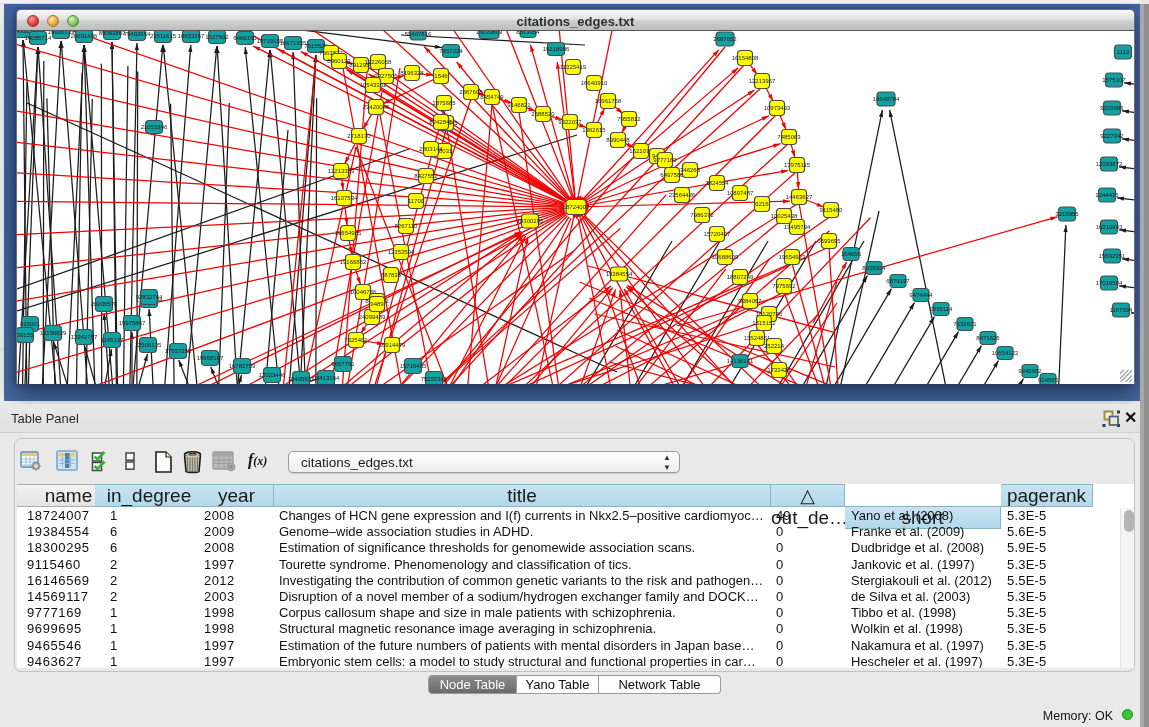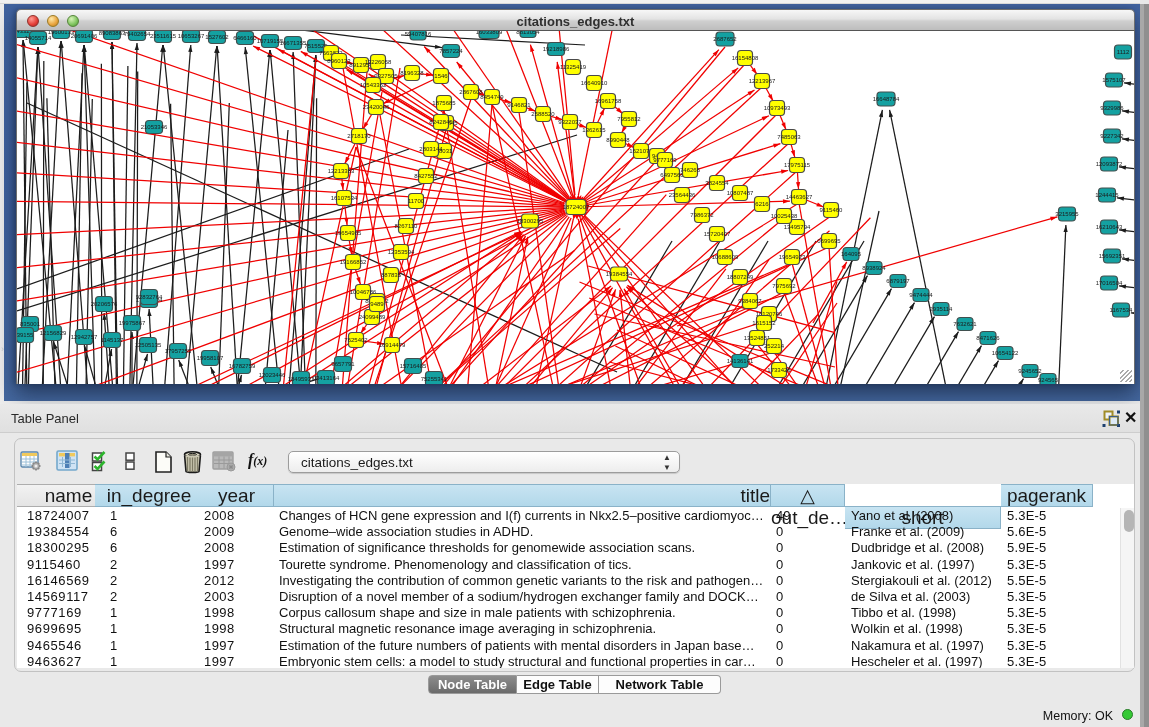--- a/index.html
+++ b/index.html
@@ -43,21 +43,21 @@
 .tr > div { position:absolute; top:0; height:16px; line-height:15px; overflow:hidden; }
 .c1 { left:10px; width:90px; letter-spacing:0.6px; }
 .c2 { left:93px; width:100px; }
 .c3 { left:187px; width:80px; letter-spacing:0.4px; }
 .c4 { left:262px; width:492px; }
 .c5 { left:759px; width:70px; }
 .c6 { left:828px; width:170px; padding-left:6px; }
 .c7 { left:990px; width:100px; letter-spacing:0.2px; }
 #scrollcol { position:absolute; left:1103px; top:24px; width:15px; height:161px; background:#f5f5f5; border-left:1px solid #e2e2e2; }
 #thumb { position:absolute; left:2.5px; top:2px; width:10px; height:22px; border-radius:5px; background:#b5b5b5; }
-#tabs { position:absolute; left:428px; top:271px; height:19px; display:flex; font-size:13px; font-weight:bold; }
+#tabs { position:absolute; left:428px; top:271px; height:19px; display:flex; font-size:13px; font-weight:normal; }
 .tab { border:1px solid #9a9a9a; border-left:none; line-height:17px; background:#fdfdfd; color:#111; text-align:center; }
 .tab.first { border-left:1px solid #9a9a9a; border-radius:4px 0 0 4px;
   background:linear-gradient(180deg,#8d8d8d,#6a6a6a); color:#fff; }
 .tab.last { border-radius:0 4px 4px 0; }
 #status { position:absolute; left:0; top:296px; width:1140px; height:27px; }
 #memtxt { position:absolute; right:27px; top:9px; font-size:12.5px; color:#111; }
 #memdot { position:absolute; right:7px; top:9px; width:11px; height:11px; border-radius:50%;
   background:#35c935; border:1px solid #2a7a2a; }
 #rightstrip { position:absolute; left:1140px; top:0; width:9px; height:727px; background:#8f8f8f; }
 #rightstrip .inner { position:absolute; left:0; top:0; width:4px; height:727px; background:#a8a8a8; }
@@ -808,21 +808,21 @@
           </svg></span>
     <span id="fx">f<span style="font-size:12px">(x)</span></span>
     <div id="combo">
           <span class="v">citations_edges.txt</span>
           <span class="ar">▲<br>▼</span>
         </div>
     <div id="tbl">
       <div class="th grey" style="left:0px; width:86px; padding-left:18px;">name</div>
       <div class="th" style="left:78px; width:109px;">in_degree</div>
       <div class="th" style="left:183px; width:74px;">year</div>
-      <div class="th" style="left:257px; width:497px;text-align:right;">title</div>
+      <div class="th" style="left:257px; width:497px;">title</div>
       <div class="th" style="left:754px; width:74px;">△ out_de…</div>
       <div class="th" style="left:828px; width:156px;margin-top:22px;">short</div>
       <div class="th" style="left:984px; width:92px;">pagerank</div>
       <div class="tr" style="top:24.0px">
             <div class="c0"></div>
             <div class="c1">18724007</div>
             <div class="c2">1</div>
             <div class="c3">2008</div>
             <div class="c4">Changes of HCN gene expression and I(f) currents in Nkx2.5–positive cardiomyoc…</div>
             <div class="c5">49</div>
@@ -919,21 +919,21 @@
             <div class="c6">Hescheler et al. (1997)</div>
             <div class="c7">5.3E-5</div>
           </div>
       <div id="scrollcol">
             <div id="thumb"></div>
           </div>
     </div>
   </div>
   <div id="tabs">
     <div class="tab first" style="width:89px">Node Table</div>
-        <div class="tab" style="width:82px">Edge Table</div>
+        <div class="tab" style="width:82px">Yano Table</div>
         <div class="tab last" style="width:122px">Network Table</div>
   </div>
   <div id="status">
         <span id="memtxt">Memory: OK</span>
         <span id="memdot"></span>
       </div>
 </div>
 <div id="rightstrip">
       <div class="inner"></div>
       <div class="top"></div>

